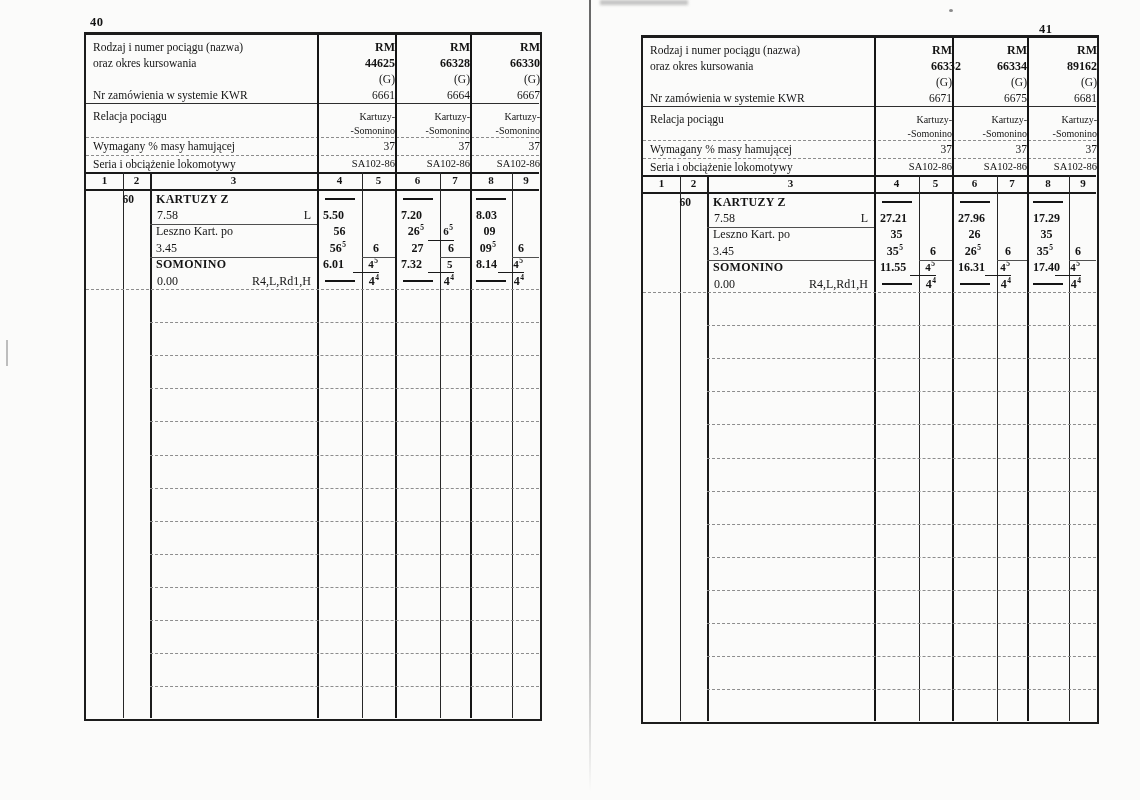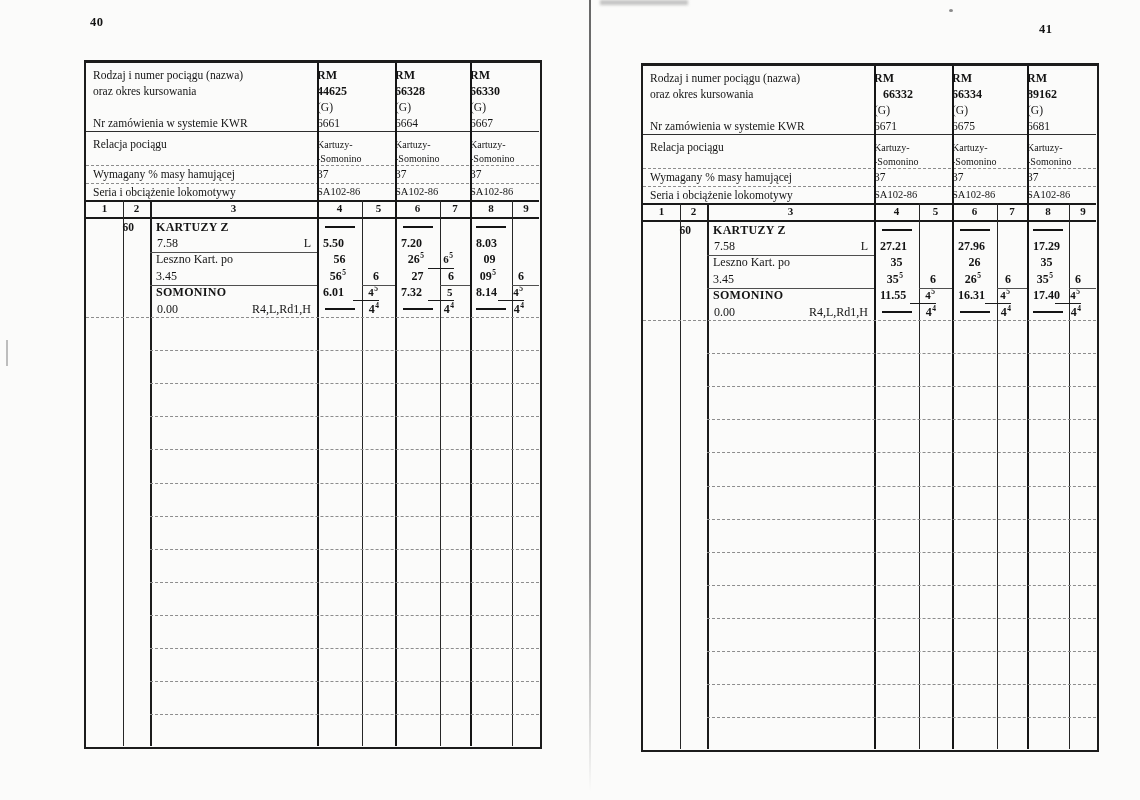--- a/index.html
+++ b/index.html
@@ -5,33 +5,33 @@
   html,body{margin:0;padding:0}
   body{
     position:relative;width:1140px;height:800px;overflow:hidden;
     background:#fbfbfa;color:#141414;
     font-family:"Liberation Serif","DejaVu Serif",serif;
   }
   .page{position:absolute;width:458px;height:710px}
   .pnum{position:absolute;font-weight:700;font-size:12.5px;letter-spacing:.5px}
   .tbl{
     position:absolute;left:0;top:0;width:458px;height:689px;box-sizing:border-box;
-    border:2.5px solid #1c1c1c;border-top-width:3px;background:transparent;margin-top:28px;
+    border:2.5px solid #1c1c1c;border-top-width:3px;background:transparent;
   }
   
   .hl{position:absolute;left:0;width:453px;height:0;border-top:1.2px solid #2e2e2e}
   .hl.d{border-top:1px dashed #8d8d8d}
   .hl.t{border-top:2px solid #191919}
   .hl.sg{border-top:1px solid #4f4f4f}
   .vl{position:absolute;width:0;border-left:1.2px solid #262626}
   .vl.t{border-left:2.2px solid #151515}
   .vl.m{border-left:2px solid #1c1c1c}
   
   .cell{position:absolute;font-size:11.5px;white-space:nowrap;height:16px;line-height:16px}
-  .tc{position:absolute;text-align:left;font-size:11.5px;white-space:nowrap;height:16px;line-height:16px}
+  .tc{position:absolute;text-align:right;font-size:11.5px;white-space:nowrap;height:16px;line-height:16px}
   .b{font-weight:700}
   .sm{font-size:10px}
   .sm2{font-size:10.5px}
   .fs12{font-size:12px}
   .cn{position:absolute;top:138px;height:15px;line-height:15px;text-align:center;font-weight:700;font-size:11px}
   
   .bl{position:absolute;left:0;width:454px;height:16.4px;display:flex}
   .bl>span{box-sizing:border-box;height:100%;display:flex;align-items:center;justify-content:center;font-size:12px;white-space:nowrap}
   .k1{width:37px}.k2{width:27px}.k3{width:167px}.k4{width:45px}.k5{width:33px}
   .k6{width:45px}.k7{width:30px}.k8{width:42px}.k9{width:28px}

